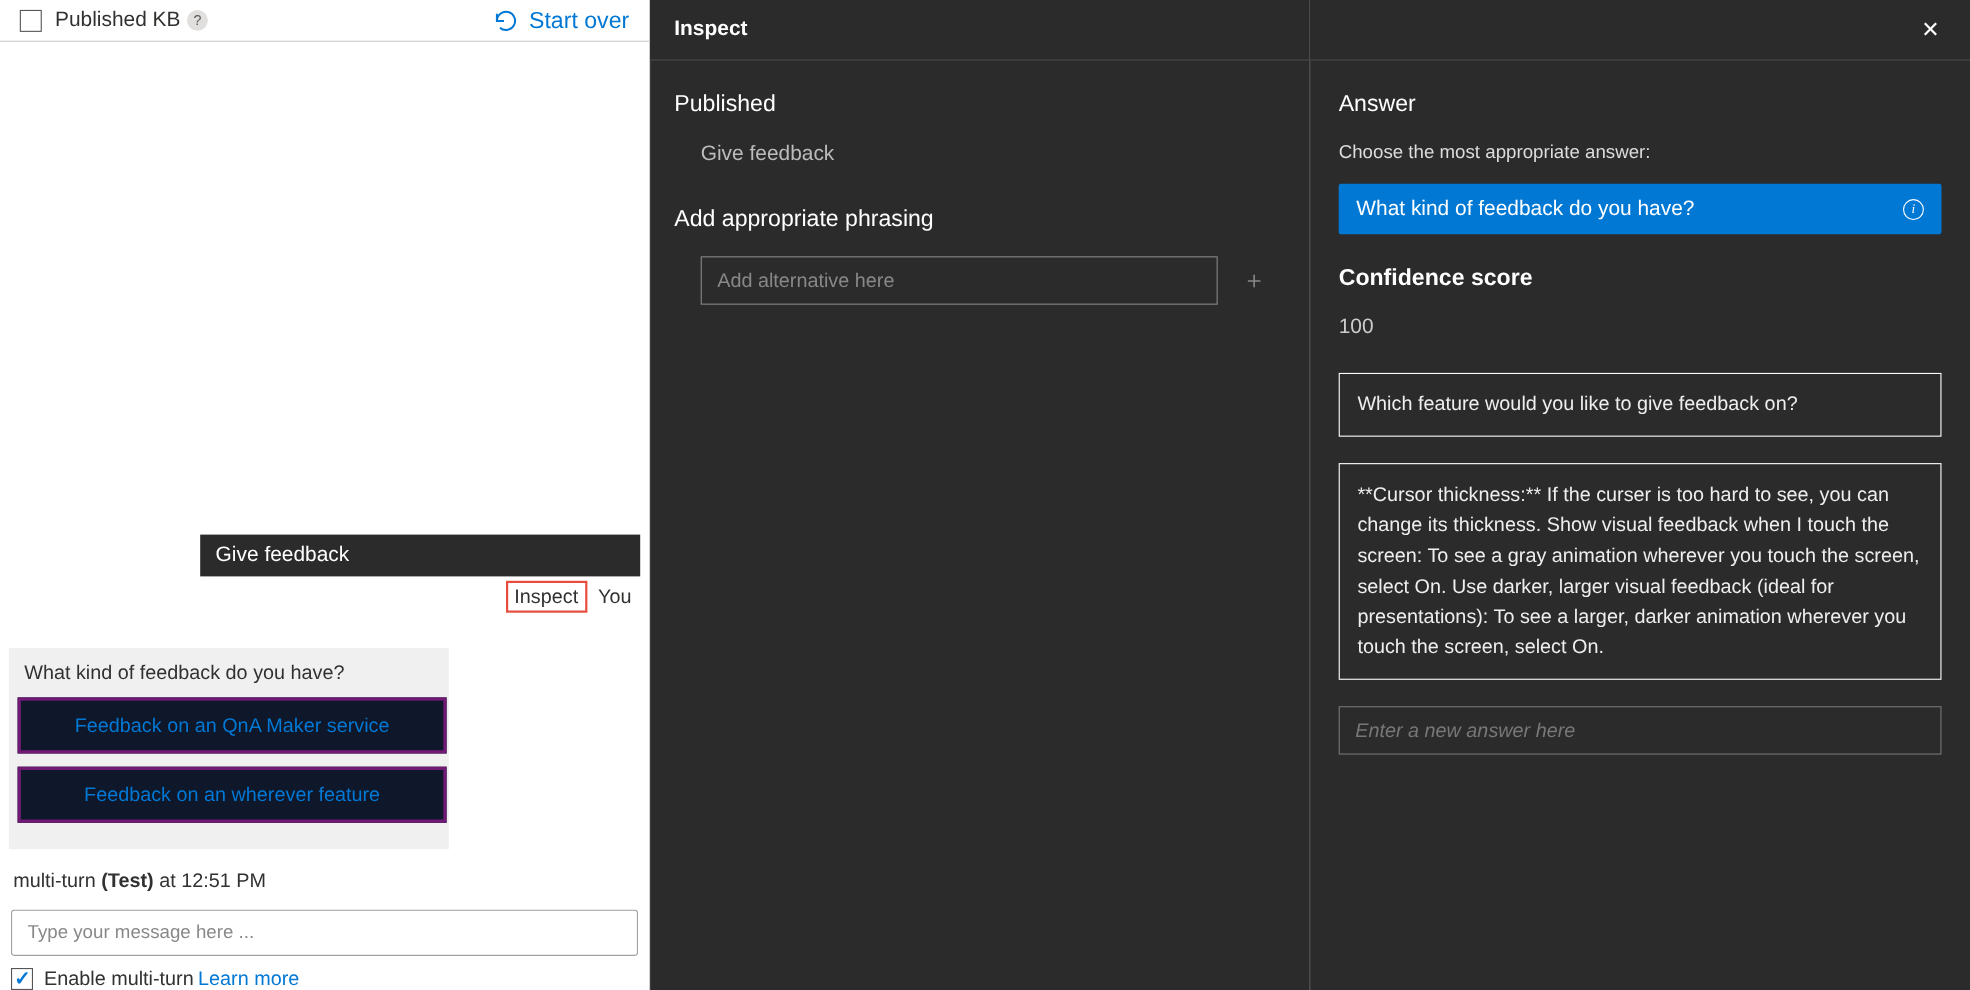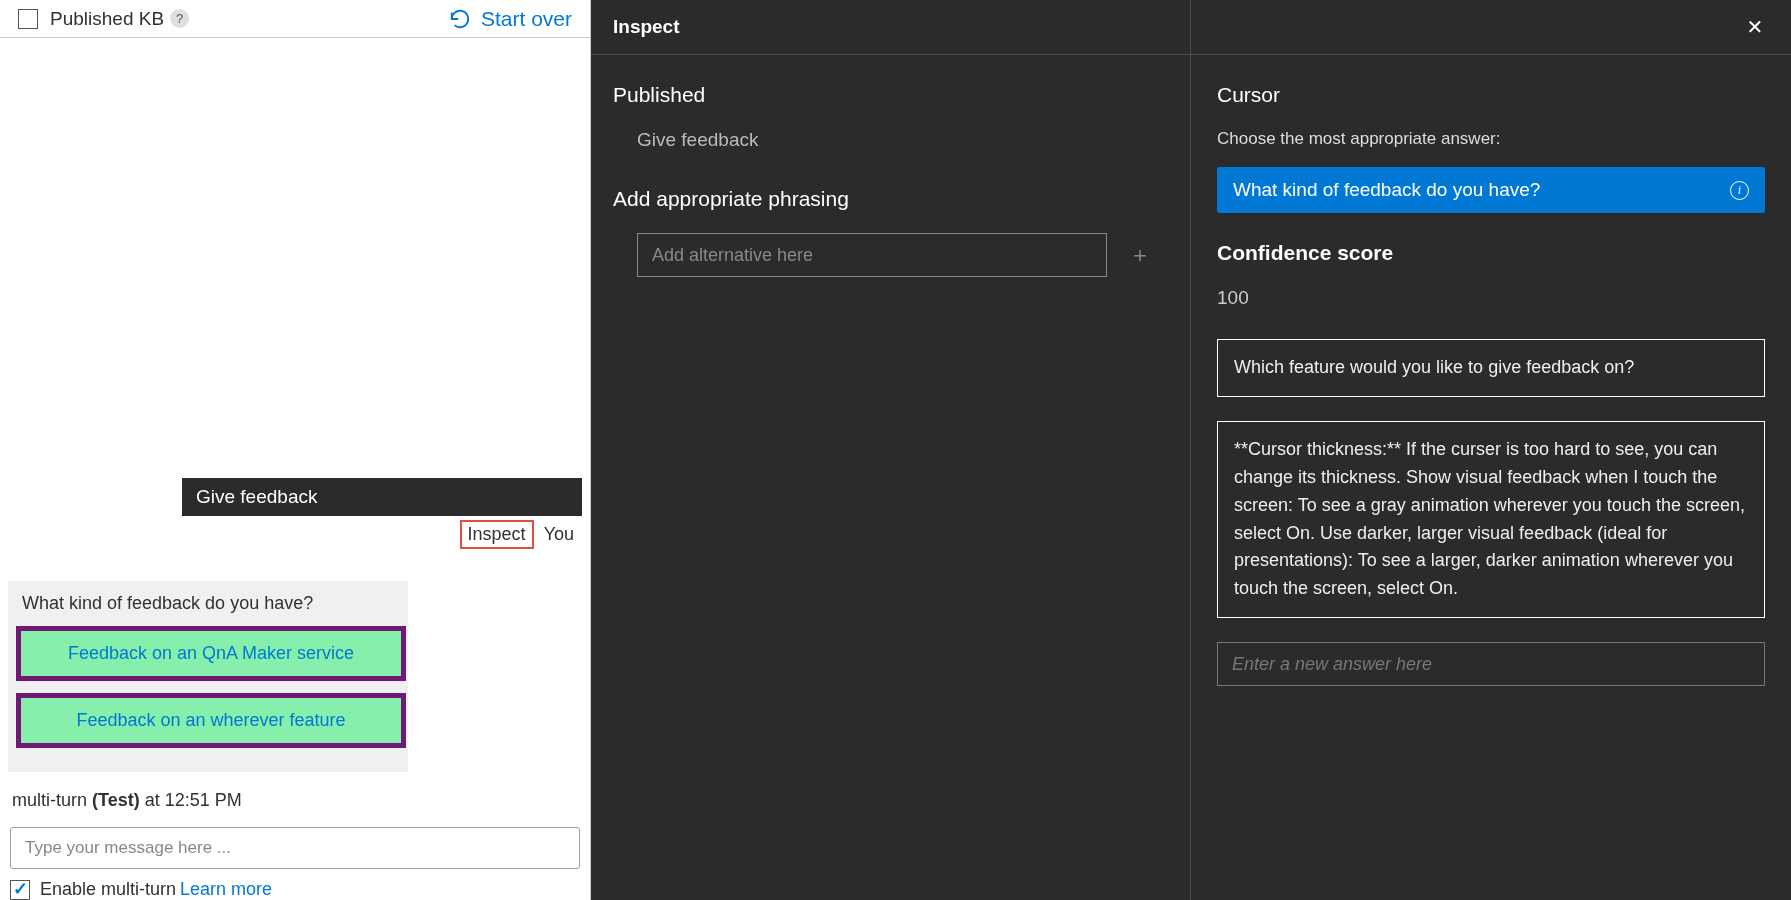--- a/index.html
+++ b/index.html
@@ -104,22 +104,22 @@
   .you-label { font-size: 18px; color: #323130; padding-right: 8px;}
   .bot-msg {
     background: #f0f0f0;
     padding: 12px 8px;
     margin-top: 30px;
     width: 400px;
   }
   .bot-msg-title { font-size: 18px; color: #323130; margin-bottom: 12px; padding-left:6px;}
   .prompt-btn {
     display: block;
-    border: 5px solid #701a75;
-    background: #86efac;
+    border: 3px solid #701a75;
+    background: #0f172a;
     color: #0078d4;
     font-size: 18px;
     padding: 12px 16px;
     margin-bottom: 12px;
     cursor: pointer;
     width: 390px;
     text-align: center;
   }
   .bot-meta {
     margin-top: 18px;
@@ -321,21 +321,21 @@
     </div>
   </div>
 </div>
 
 <div class="right-panel">
   <div class="dark-header">
     <span></span>
     <span class="close-x">✕</span>
   </div>
   <div class="right-body">
-    <div class="section-heading">Cursor</div>
+    <div class="section-heading">Answer</div>
     <div class="answer-instruction">Choose the most appropriate answer:</div>
     <div class="answer-selected">
       <span>What kind of feedback do you have?</span>
       <span class="info-circle">i</span>
     </div>
     <div class="section-heading bold">Confidence score</div>
     <div class="conf-score-value">100</div>
 
     <div class="answer-box">Which feature would you like to give feedback on?</div>
     <div class="answer-box">**Cursor thickness:** If the curser is too hard to see, you can change its thickness. Show visual feedback when I touch the screen: To see a gray animation wherever you touch the screen, select On. Use darker, larger visual feedback (ideal for presentations): To see a larger, darker animation wherever you touch the screen, select On.</div>

